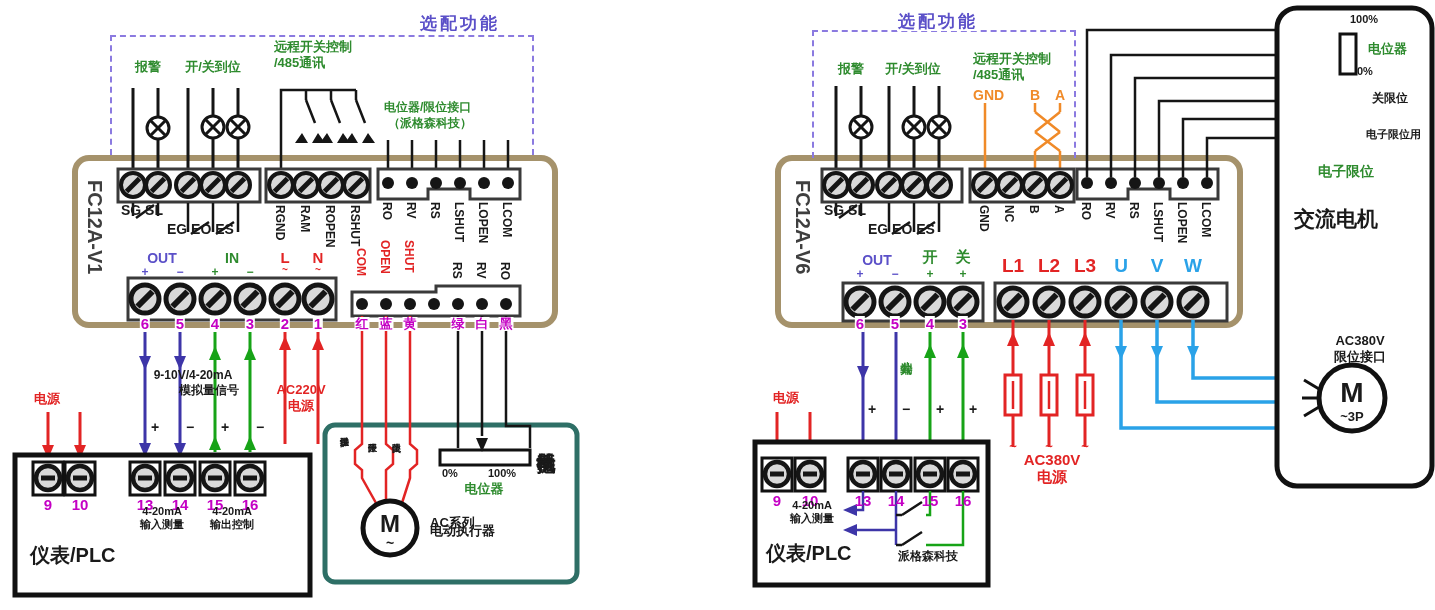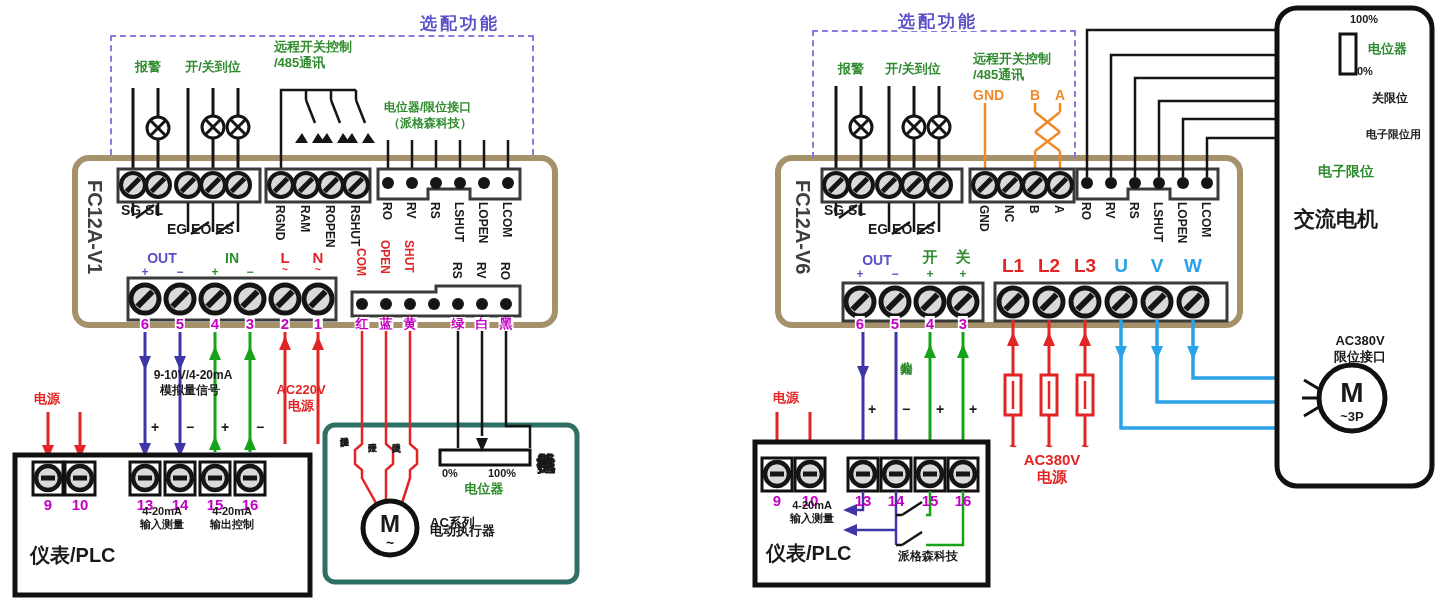--- a/index.html
+++ b/index.html
@@ -319,21 +319,21 @@
 <div class="L v ck s12" style="left:474px;top:262px">RV</div>
 <div class="L v ck s12" style="left:498px;top:262px">RO</div>
 <div class="L cx cm s13 wbg" style="left:362px;top:317px">红</div>
 <div class="L cx cm s13 wbg" style="left:386px;top:317px">蓝</div>
 <div class="L cx cm s13 wbg" style="left:410px;top:317px">黄</div>
 <div class="L cx cm s13 wbg" style="left:458px;top:317px">绿</div>
 <div class="L cx cm s13 wbg" style="left:482px;top:317px">白</div>
 <div class="L cx cm s13 wbg" style="left:506px;top:317px">黑</div>
 <div class="L cr s13" style="left:34px;top:392px">电源</div>
 <div class="L cx ck s12" style="left:193px;top:369px">9-10V/4-20mA</div>
-<div class="L cx ck s12" style="left:190px;top:384px">模拟量信号</div>
+<div class="L cx ck s12" style="left:209px;top:384px">模拟量信号</div>
 <div class="L cx cr s13" style="left:301px;top:383px">AC220V</div>
 <div class="L cx cr s13" style="left:301px;top:399px">电源</div>
 <div class="L ck s14" style="left:151px;top:420px">+</div>
 <div class="L ck s14" style="left:186px;top:420px">−</div>
 <div class="L ck s14" style="left:221px;top:420px">+</div>
 <div class="L ck s14" style="left:256px;top:420px">−</div>
 <div class="L cx cm s15" style="left:48px;top:497px">9</div>
 <div class="L cx cm s15" style="left:80px;top:497px">10</div>
 <div class="L cx cm s15" style="left:145px;top:497px">13</div>
 <div class="L cx cm s15" style="left:180px;top:497px">14</div>

